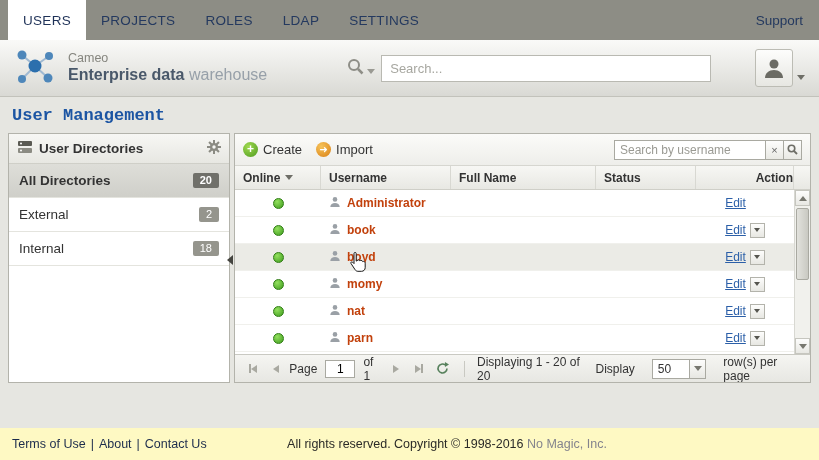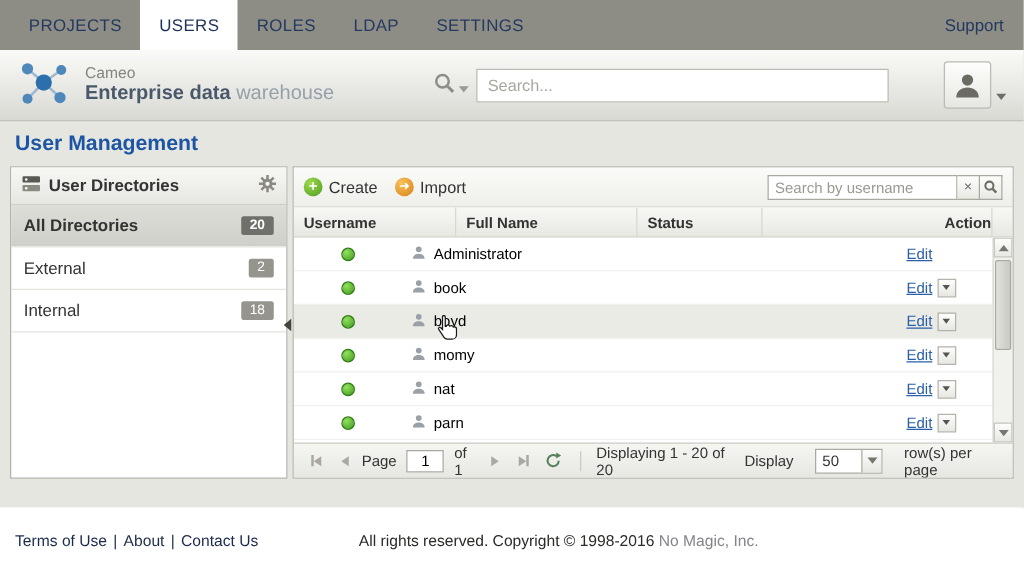--- a/index.html
+++ b/index.html
@@ -23,21 +23,21 @@
   .brand-light { color:#97a0a9; font-weight:normal; }
   .search-zone { display:flex; align-items:center; margin-left:80px; }
   .mag-caret { width:0;height:0;border-left:4px solid transparent;border-right:4px solid transparent;border-top:5px solid #9a9a93; margin:6px 6px 0 3px; }
   .hdr-search-input { width:330px; height:27px; border:1px solid #b9b9b2; padding:0 8px; font-size:13px; color:#701a75; background:#fff; }
   .hdr-search-input::placeholder { color:#a7a7a0; }
   .avatar-zone { margin-left:auto; margin-right:14px; display:flex; align-items:center; }
   .avatar-btn { width:38px; height:38px; background:linear-gradient(#fdfdfc,#e7e7e2); border:1px solid #bcbcb4; border-radius:3px; display:flex; align-items:center; justify-content:center; cursor:pointer; }
   .avatar-caret { width:0;height:0;border-left:4px solid transparent;border-right:4px solid transparent;border-top:5px solid #6e6e67; margin-left:4px; margin-top:18px; }
 
   
-  .pagetitle-bar { height:36px; display:flex; align-items:center; padding-left:12px; flex:0 0 auto; }
+  .pagetitle-bar { height:36px; display:flex; align-items:center; padding-left:12px; flex:0 0 auto;font-family:Liberation Mono, monospace; }
   .pagetitle { font-size:17px; font-weight:bold; color:#1c55a3; }
 
   
   .content { position:relative; display:flex; gap:4px; padding:0 8px; height:250px; flex:0 0 auto; }
 
   
   .sidebar { width:222px; background:#fff; border:1px solid #b3b3ab; display:flex; flex-direction:column; }
   .sidebar-header { height:30px; background:linear-gradient(#f7f7f4,#e7e7e2); border-bottom:1px solid #cfcfc8; display:flex; align-items:center; padding:0 8px; gap:6px; }
   .sidebar-title { font-weight:bold; font-size:13.5px; color:#333; flex:1; }
   .side-item { height:34px; display:flex; align-items:center; padding:0 10px; border-bottom:1px solid #e4e4de; font-size:13.5px; cursor:pointer; }
@@ -70,21 +70,21 @@
   .sort-arrow { width:0;height:0;border-left:4px solid transparent;border-right:4px solid transparent;border-top:5px solid #6e6e67; }
 
   .table-body { flex:1; display:flex; overflow:hidden; }
   .rows { flex:1; display:flex; flex-direction:column; }
   .trow { height:27px; display:flex; align-items:center; border-bottom:1px solid #f0f0ec; font-size:12px; }
   .trow.highlight { background:#ebebe6; }
   .tcell { display:flex; align-items:center; height:100%; padding-left:8px; }
   .tcell.col-online { justify-content:center; padding-left:0; }
   .tcell.col-action { justify-content:center; gap:4px; padding-left:0; }
   .dot { width:11px; height:11px; border-radius:50%; background:radial-gradient(circle at 35% 30%, #93e05e, #3f9c1e); border:1px solid #2f7d13; }
-  .uname { color:#000000; margin-left:6px; cursor:pointer; }
+  .uname { color:#c2410c; margin-left:6px; cursor:pointer;font-weight:bold; }
   .edit-link { color:#2b5fa8; text-decoration:underline; cursor:pointer; }
   .menu-btn { width:15px; height:15px; border:1px solid #b3b3ab; background:linear-gradient(#fdfdfc,#e7e7e2); display:flex; align-items:center; justify-content:center; cursor:pointer; }
   .menu-btn.hidden { visibility:hidden; }
   .menu-btn .tri-d { width:0;height:0;border-left:3.5px solid transparent;border-right:3.5px solid transparent;border-top:4.5px solid #55554f; }
 
   
   .vscroll { width:16px; background:#f1f1ed; border-left:1px solid #d8d8d2; display:flex; flex-direction:column; }
   .vs-btn { height:16px; background:linear-gradient(#fdfdfc,#e8e8e3); border:1px solid #c6c6bf; display:flex; align-items:center; justify-content:center; cursor:pointer; }
   .tri-u { width:0;height:0;border-left:4px solid transparent;border-right:4px solid transparent;border-bottom:5px solid #77776f; }
   .tri-dn { width:0;height:0;border-left:4px solid transparent;border-right:4px solid transparent;border-top:5px solid #77776f; }
@@ -99,42 +99,42 @@
   .pg-bar { width:2px; height:9px; background:#a9a9a1; }
   .pg-input { width:30px; height:18px; border:1px solid #a9a9a1; text-align:center; font-size:12px; margin:0 4px; }
   .pg-sep { width:1px; height:16px; background:#c9c9c2; margin:0 8px; }
   .pg-right { margin-left:auto; display:flex; align-items:center; gap:17px; }
   .select-box { width:58px; height:20px; border:1px solid #a9a9a1; background:#fff; display:flex; align-items:center; cursor:pointer; }
   .select-box .val { flex:1; padding-left:5px; font-size:12px; }
   .select-box .sel-btn { width:16px; height:100%; border-left:1px solid #a9a9a1; background:linear-gradient(#fdfdfc,#e7e7e2); display:flex; align-items:center; justify-content:center; }
 
   
   .gray-gap { flex:1; }
-  .footer { height:54px; background:#ffffff; display:flex; align-items:center; padding:0 12px; font-size:12.5px; color:#1c2c4c; flex:0 0 auto; }
+  .footer { height:32px; background:#fef9c3; display:flex; align-items:center; padding:0 12px; font-size:12.5px; color:#1c2c4c; flex:0 0 auto; }
   .footer-links { display:flex; align-items:center; gap:5px; width:255px; }
   .footer-links a { color:#1c2c4c; text-decoration:none; cursor:pointer; }
   .footer-center { flex:1; text-align:center; color:#2b2b28; }
   .footer-company { color:#84848d; }
   .footer-spacer { width:180px; }
 
   .cursor-overlay { position:absolute; left:349px; top:252px; z-index:50; pointer-events:none; }
 </style>
 </head>
 <body>
 
 <div class="app">
 
   <nav class="topnav">
 
+  <div class="tab active">
+        <span>USERS</span>
+      </div>
+
   <div class="tab">
         <span>PROJECTS</span>
-      </div>
-
-  <div class="tab active">
-        <span>USERS</span>
       </div>
 
   <div class="tab">
         <span>ROLES</span>
       </div>
 
   <div class="tab">
         <span>LDAP</span>
       </div>
 
@@ -258,20 +258,24 @@
           <div class="tb-btn">
             <svg width="11" height="11" viewBox="0 0 17 17">
                 <circle cx="7" cy="7" r="5" fill="none" stroke="#6e6e67" stroke-width="2.5"></circle>
                 <line x1="11" y1="11" x2="15.5" y2="15.5" stroke="#6e6e67" stroke-width="3"></line>
               </svg>
           </div>
         </div>
       </div>
 
       <div class="thead">
+        <div class="hcell col-online">
+          <span>Online</span>
+          <span class="sort-arrow"></span>
+        </div>
         <div class="hcell col-username">
             <span>Username</span>
           </div>
         <div class="hcell col-fullname">
             <span>Full Name</span>
           </div>
         <div class="hcell col-status">
             <span>Status</span>
           </div>
         <div class="hcell col-action">

